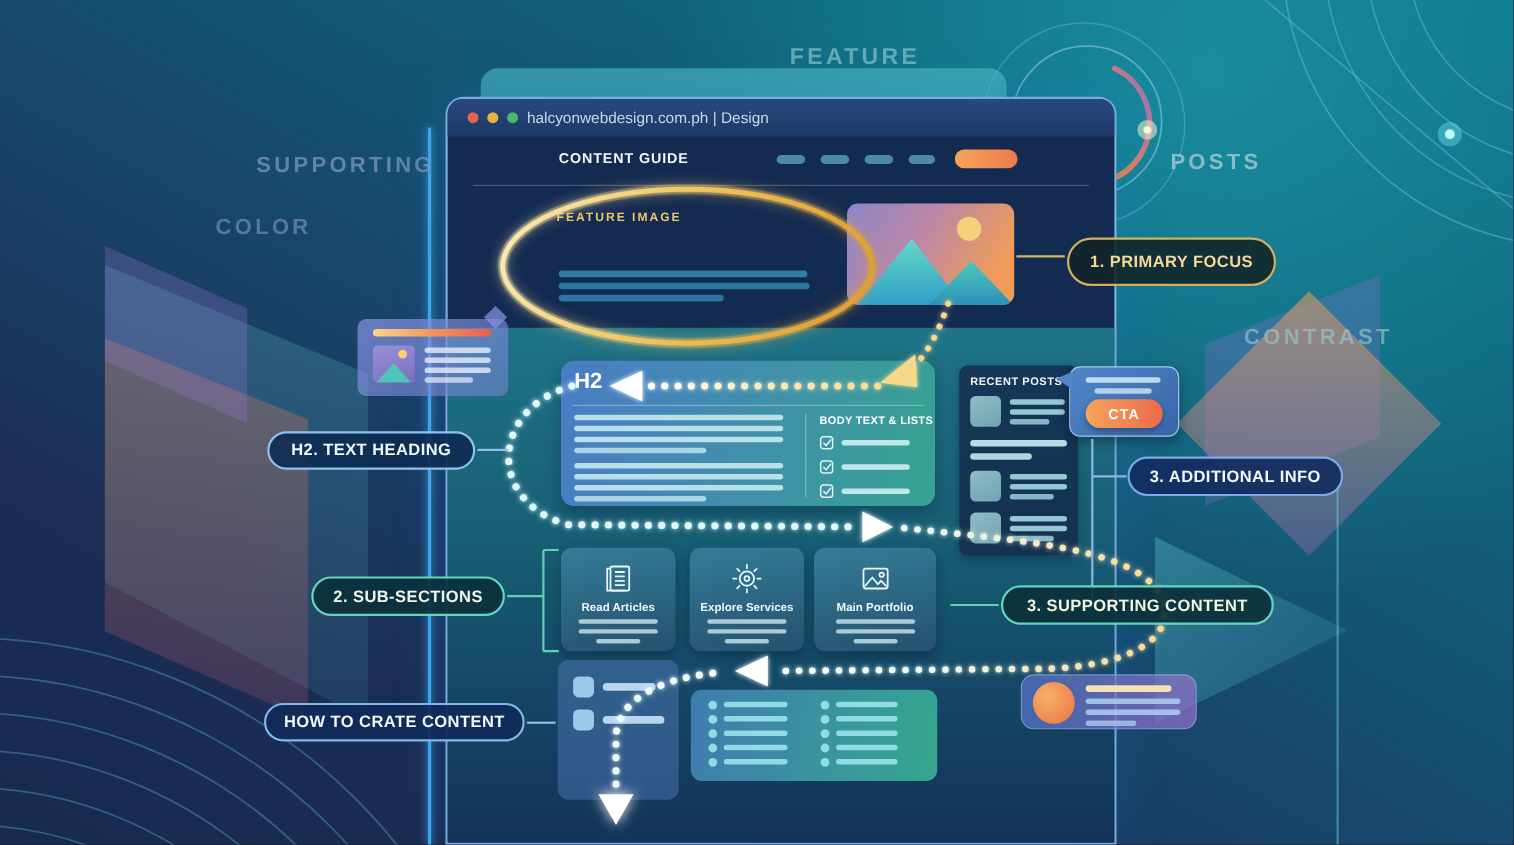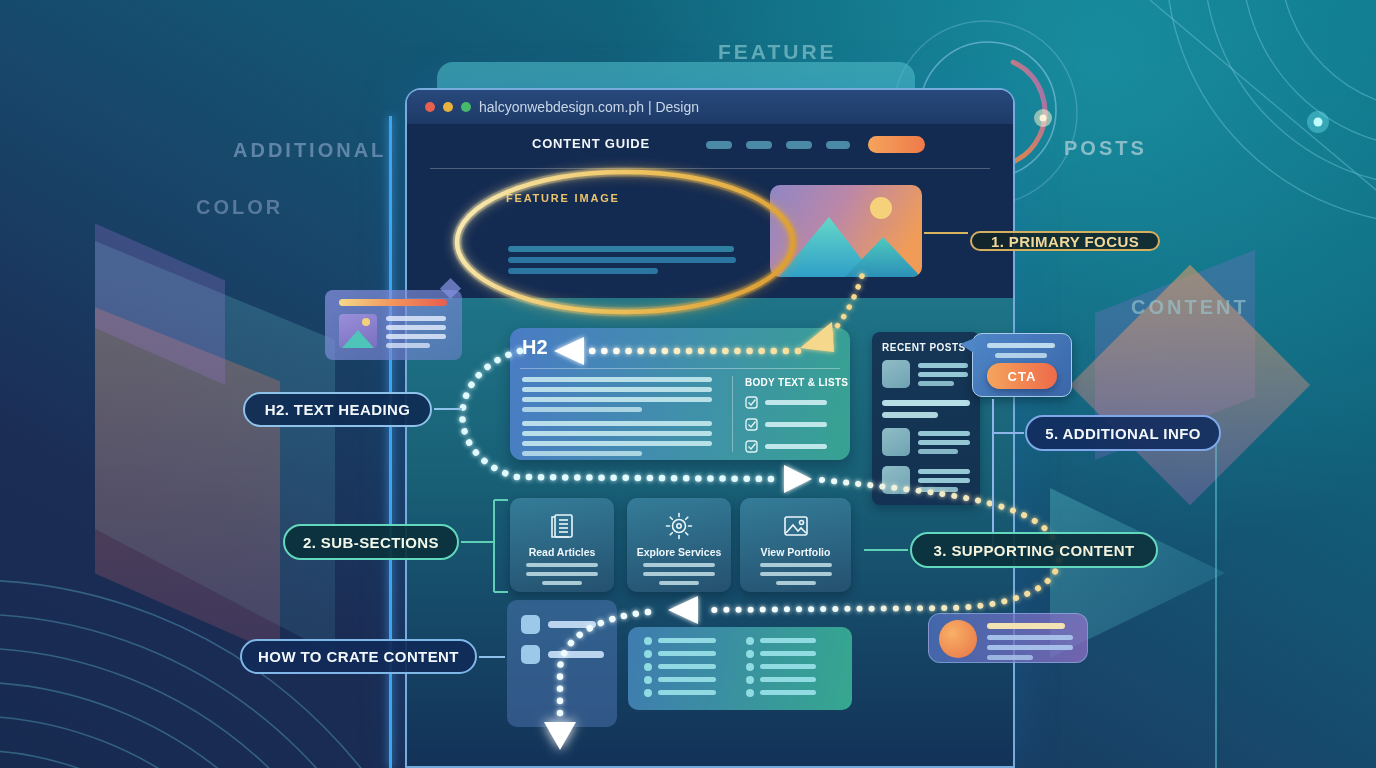--- a/index.html
+++ b/index.html
@@ -69,37 +69,37 @@
   <div class="abs" style="left:95px;top:195px;width:130px;height:190px;z-index:2;clip-path:polygon(0 15%,100% 45%,100% 100%,0 70%);background:rgba(150,120,210,.28);"></div>
 
   <div class="abs" style="left:1095px;top:250px;width:160px;height:210px;z-index:2;clip-path:polygon(0 30%,100% 0,100% 70%,0 100%);background:rgba(140,110,200,.28);"></div>
   <div class="abs" style="left:1105px;top:300px;width:170px;height:170px;z-index:2;transform:rotate(45deg);background:linear-gradient(135deg,rgba(245,160,95,.52),rgba(180,110,190,.32));"></div>
   <div class="abs" style="left:1050px;top:488px;width:175px;height:170px;z-index:2;clip-path:polygon(0 0,100% 50%,0 100%);background:linear-gradient(120deg,rgba(95,205,210,.34),rgba(60,150,185,.2));"></div>
 
   <div class="abs" style="left:389px;top:116px;width:3px;height:652px;z-index:3;background:#3fa9f5;box-shadow:0 0 8px rgba(80,180,255,.9);"></div>
   <div class="abs" style="left:1215px;top:430px;width:2px;height:338px;z-index:3;background:rgba(100,205,215,.5);"></div>
 
   <div class="bgword" style="left:718px;top:40px;font-size:21px;color:rgba(125,192,200,.75);z-index:4;">FEATURE</div>
-  <div class="bgword" style="left:233px;top:139px;color:rgba(122,152,188,.75);z-index:4;">ADDITIONAL</div>
+  <div class="bgword" style="left:233px;top:139px;color:rgba(122,152,188,.75);z-index:4;">SUPPORTING</div>
   <div class="bgword" style="left:196px;top:196px;color:rgba(116,142,178,.70);z-index:4;">COLOR</div>
   <div class="bgword" style="left:1064px;top:137px;color:rgba(165,202,212,.80);z-index:4;">POSTS</div>
-  <div class="bgword" style="left:1131px;top:296px;color:rgba(152,196,206,.65);z-index:4;">CONTENT</div>
+  <div class="bgword" style="left:1131px;top:296px;color:rgba(152,196,206,.65);z-index:4;">CONTRAST</div>
 
   <div class="abs" style="left:437px;top:62px;width:478px;height:130px;border-radius:16px;background:rgba(80,190,200,.6);z-index:5;"></div>
 
   <div class="abs" style="left:405px;top:88px;width:610px;height:680px;border:2px solid rgba(130,185,235,.9);border-radius:16px 16px 0 0;background:#132a51;box-shadow:0 0 45px rgba(25,120,200,.25);z-index:10;"></div>
 
   <div class="abs" style="left:407px;top:90px;width:606px;height:34px;border-radius:13px 13px 0 0;background:linear-gradient(180deg,#28497c,#1d3a67);z-index:11;">
     <div class="dot" style="left:18px;background:#e8604f;"></div>
     <div class="dot" style="left:36px;background:#e8b23f;"></div>
     <div class="dot" style="left:54px;background:#47b96b;"></div>
     <div class="abs" style="left:72px;top:9px;font-size:14px;color:#c9d7e8;">halcyonwebdesign.com.ph | Design</div>
   </div>
 
-  <div class="abs" style="left:508px;top:136px;font-size:13px;font-weight:bold;letter-spacing:.8px;color:#f2f6fa;z-index:12;margin-left:24px;">CONTENT GUIDE</div>
+  <div class="abs" style="left:508px;top:136px;font-size:13px;font-weight:bold;letter-spacing:.8px;color:#f2f6fa;z-index:12;">CONTENT GUIDE</div>
   <div class="bar" style="left:706px;top:141px;width:26px;height:8px;background:#4b8aa6;z-index:12;"></div>
   <div class="bar" style="left:746px;top:141px;width:26px;height:8px;background:#4b8aa6;z-index:12;"></div>
   <div class="bar" style="left:786px;top:141px;width:26px;height:8px;background:#4b8aa6;z-index:12;"></div>
   <div class="bar" style="left:826px;top:141px;width:24px;height:8px;background:#4b8aa6;z-index:12;"></div>
   <div class="bar" style="left:868px;top:136px;width:57px;height:17px;border-radius:9px;background:linear-gradient(90deg,#f5a45c,#ee7a4a);z-index:12;"></div>
   <div class="winline" style="left:430px;top:168px;width:560px;height:1px;z-index:12;"></div>
 
   <div class="abs" style="left:407px;top:298px;width:606px;height:468px;z-index:11;background:linear-gradient(180deg,#1f7487 0%,#186076 38%,#154766 70%,#133258 100%);"></div>
 
   <div class="abs" style="left:506px;top:192px;font-size:11px;font-weight:bold;letter-spacing:1.8px;color:#ecc469;z-index:13;">FEATURE IMAGE</div>
@@ -176,21 +176,21 @@
     <div class="b" style="width:72px;"></div>
     <div class="b" style="width:72px;"></div>
     <div class="b" style="width:40px;"></div>
   </div>
   <div class="acard" style="left:740px;top:498px;width:111px;">
     <svg style="margin-top:12px;" width="32" height="32" viewBox="0 0 32 32" fill="none" stroke="#eaf6fa" stroke-width="1.6">
       <rect x="5" y="7" width="22" height="18" rx="2"></rect>
       <circle cx="21.5" cy="12.5" r="2"></circle>
       <path d="M6 23 L13 15 L18 21 L21 18 L26 23"></path>
     </svg>
-    <div class="lbl">View Portfolio</div>
+    <div class="lbl">Main Portfolio</div>
     <div class="b" style="width:72px;"></div>
     <div class="b" style="width:72px;"></div>
     <div class="b" style="width:40px;"></div>
   </div>
 
   <div class="abs" style="left:872px;top:332px;width:108px;height:173px;border-radius:8px;background:rgba(19,42,76,.82);z-index:22;box-shadow:0 4px 10px rgba(0,15,35,.3);">
     <div class="abs" style="left:10px;top:10px;font-size:10px;font-weight:bold;letter-spacing:.5px;color:#f0f6fa;">RECENT POSTS</div>
     <div class="thumb" style="left:10px;top:28px;width:28px;height:28px;"></div>
     <div class="bar" style="left:46px;top:31px;width:50px;height:5px;background:rgba(162,216,226,.9);"></div>
     <div class="bar" style="left:46px;top:40px;width:50px;height:5px;background:rgba(162,216,226,.9);"></div>
@@ -321,20 +321,20 @@
     <polygon points="544,722 576,722 560,750" fill="#ffffff" filter="url(#bigGlow)"></polygon>
 
     <line x1="924" y1="233" x2="968" y2="233" stroke="#d9b45f" stroke-width="2"></line>
     <line x1="434" y1="409" x2="462" y2="409" stroke="#8fc2ea" stroke-width="2"></line>
     <path d="M 461 542 H 494 M 494 500 V 592 M 494 500 H 508 M 494 592 H 508" stroke="#5fd0b5" stroke-width="2"></path>
     <line x1="864" y1="550" x2="908" y2="550" stroke="#5fd0b5" stroke-width="2"></line>
     <path d="M 1024 433 H 993 M 993 399 V 552 M 993 552 H 976" stroke="#8fb4e8" stroke-width="2"></path>
     <line x1="479" y1="657" x2="505" y2="657" stroke="#8fc2ea" stroke-width="2"></line>
   </svg>
 
-  <div class="pill" style="left:970px;top:231px;width:190px;height:20px;background:rgba(18,36,40,.88);border:2px solid #d4af5f;color:#f3d89b;">1. PRIMARY FOCUS</div>
+  <div class="pill" style="left:970px;top:216px;width:190px;height:44px;background:rgba(18,36,40,.88);border:2px solid #d4af5f;color:#f3d89b;">1. PRIMARY FOCUS</div>
   <div class="pill" style="left:243px;top:392px;width:189px;height:35px;background:rgba(14,44,84,.92);border:2px solid #8fc2ea;color:#f2f7fb;">H2. TEXT HEADING</div>
-  <div class="pill" style="left:1025px;top:415px;width:196px;height:36px;background:rgba(18,44,94,.92);border:2px solid #7fa8e8;color:#f2f7fb;">5. ADDITIONAL INFO</div>
+  <div class="pill" style="left:1025px;top:415px;width:196px;height:36px;background:rgba(18,44,94,.92);border:2px solid #7fa8e8;color:#f2f7fb;">3. ADDITIONAL INFO</div>
   <div class="pill" style="left:283px;top:524px;width:176px;height:36px;background:rgba(11,49,60,.92);border:2px solid #62d8bd;color:#f2f8e9;">2. SUB-SECTIONS</div>
   <div class="pill" style="left:910px;top:532px;width:248px;height:36px;background:rgba(11,49,60,.92);border:2px solid #62d8bd;color:#f5f3dc;">3. SUPPORTING CONTENT</div>
   <div class="pill" style="left:240px;top:639px;width:237px;height:35px;background:rgba(16,42,88,.92);border:2px solid #7fb8e8;color:#f2f7fb;">HOW TO CRATE CONTENT</div>
 
 </div>
 
 </body></html>

